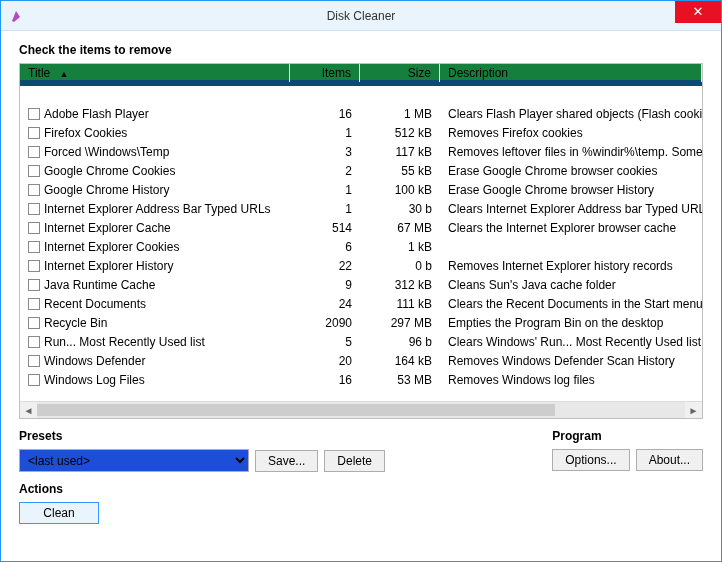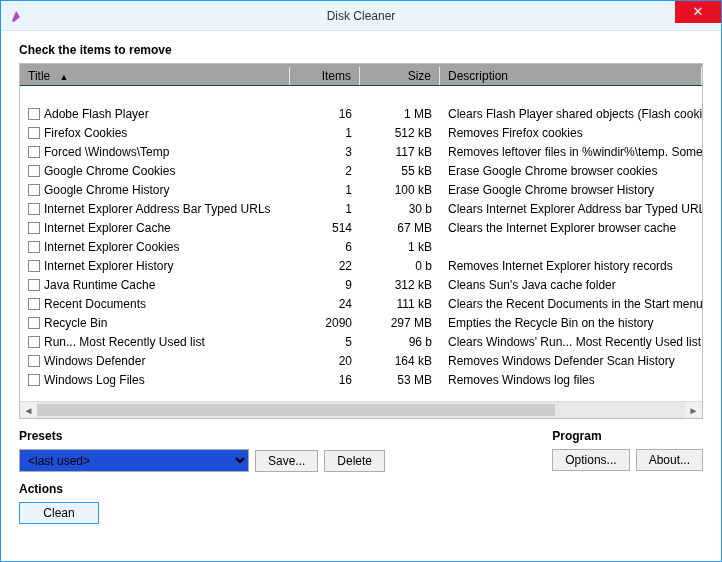--- a/index.html
+++ b/index.html
@@ -57,26 +57,26 @@
     }
     .table-wrap {
       border: 1px solid #c0c0c0;
       height: 356px;
       display: flex;
       flex-direction: column;
       background: #fff;
     }
     .thead {
       display: flex;
-      border-bottom: 1px solid #0c4a6e;
-      background: #a3a3a3;
+      border-bottom: 6px solid #0c4a6e;
+      background: #15803d;
       font-size: 12px;
       color: #000;
       height: 22px;
-      align-items: flex-end;
+      align-items: flex-start;
     }
     .th {
       padding: 2px 8px;
       border-right: 1px solid #e8e8e8;
       white-space: nowrap;
       overflow: hidden;
     }
     .col-title { width: 270px; }
     .col-items { width: 70px; text-align: right; }
     .col-size  { width: 80px; text-align: right; }
@@ -307,21 +307,21 @@
           <div class="cell col-size">111 kB</div>
           <div class="cell col-desc">Clears the Recent Documents in the Start menu</div>
         </div>
         <div class="row">
           <div class="cell col-title">
             <span class="chk"></span>
             <span>Recycle Bin</span>
           </div>
           <div class="cell col-items">2090</div>
           <div class="cell col-size">297 MB</div>
-          <div class="cell col-desc">Empties the Recycle Bin on the history</div>
+          <div class="cell col-desc">Empties the Program Bin on the desktop</div>
         </div>
         <div class="row">
           <div class="cell col-title">
             <span class="chk"></span>
             <span>Run... Most Recently Used list</span>
           </div>
           <div class="cell col-items">5</div>
           <div class="cell col-size">96 b</div>
           <div class="cell col-desc">Clears Windows' Run... Most Recently Used list</div>
         </div>

